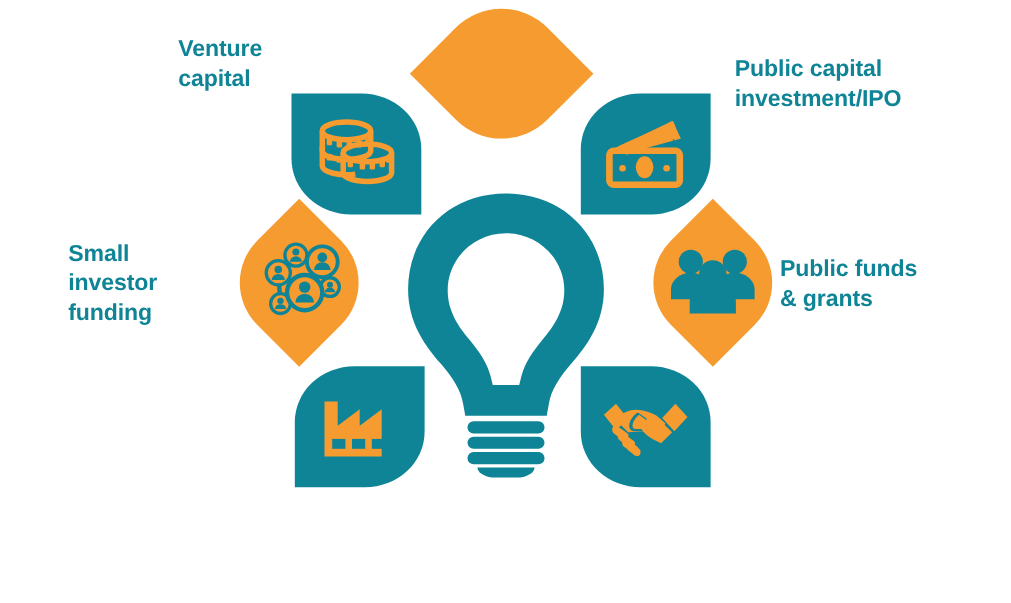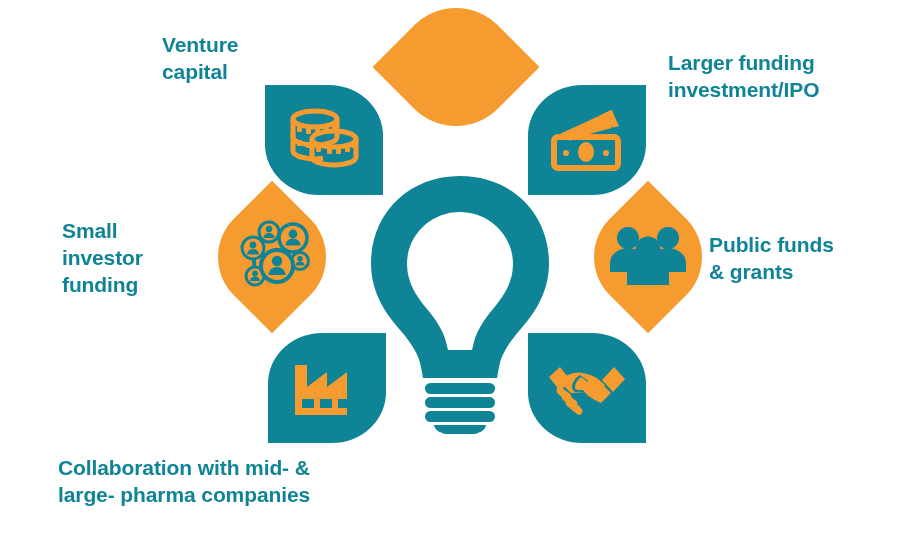--- a/index.html
+++ b/index.html
@@ -90,32 +90,30 @@
   }
 </style>
 </head>
 <body>
 
 <div id="diagram">
 
   <div class="label l-venture">Venture
 capital</div>
 
-  <div class="label l-larger">Larger funding
+  <div class="label l-larger">Public capital
 investment/IPO</div>
 
   <div class="label l-small">Small
 investor
 funding</div>
 
   <div class="label l-public-funds">Public funds
 &amp; grants</div>
 
-  <div class="label l-collab">Collaboration with mid- &amp;
-large- pharma companies</div>
 
 
   <div class="petal-wrap w-top">
     <div class="petal vertical p-top" style="left:9px; top:6px;"></div>
   </div>
 
   <div class="tile t-coins">
     <span>
       <svg width="74" height="68" viewBox="0 0 74 68" fill="none">
         <g stroke="#F59B30" stroke-width="5" fill="none">

